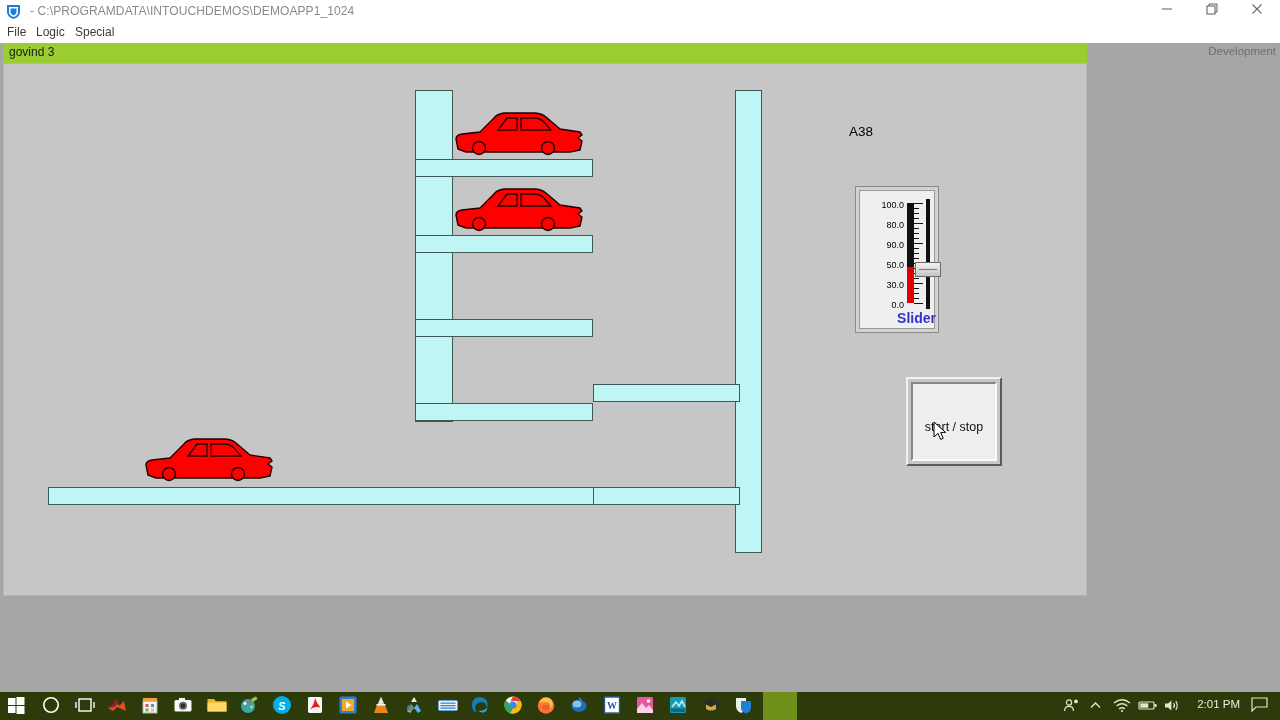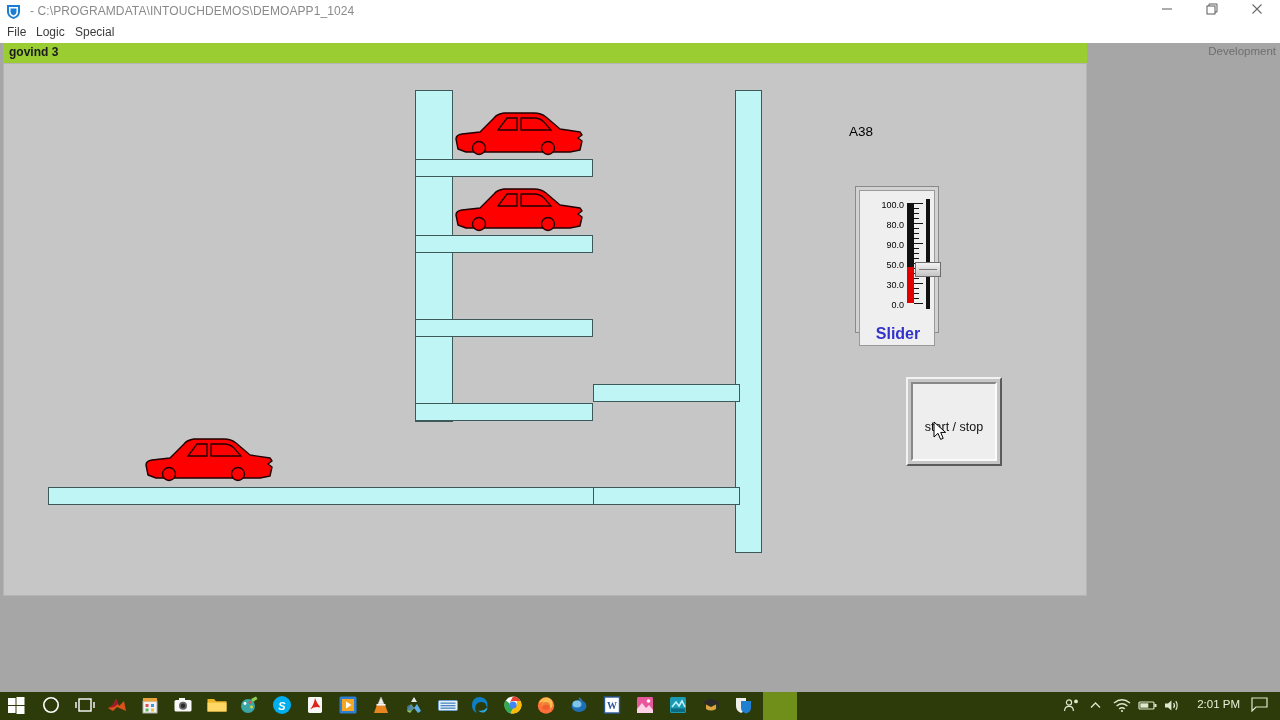--- a/index.html
+++ b/index.html
@@ -48,21 +48,21 @@
     position:absolute;right:4px;top:23px;
     font-size:11.5px;color:#6e6e6e;
   }
   
   #green-banner{
     position:absolute;left:3px;top:43px;width:1084px;height:20px;
     background:#9acd32;
   }
   #banner-text{
     position:absolute;left:6px;top:2px;
-    font-size:12px;color:#1a1a1a;font-weight:700;
+    font-size:12px;color:#1a1a1a;font-weight:400;
   }
   
   #canvas{
     position:absolute;left:3px;top:63px;width:1084px;height:533px;
     background:#c6c6c6;border:1px solid #b4b4b4;box-sizing:border-box;
   }
   
   .bar{
     position:absolute;background:#c0f5f5;border:1px solid #3d5a5a;
     box-sizing:border-box;
@@ -75,21 +75,21 @@
     font-size:13.5px;color:#000000;
   }
   
   #slider-panel{
     position:absolute;left:855px;top:186px;width:84px;height:147px;
     background:#d2d2d2;
     border:1px solid #8a8a8a;
     box-sizing:border-box;
   }
   #slider-inner{
-    position:absolute;left:3px;top:3px;width:76px;height:156px;
+    position:absolute;left:3px;top:3px;width:76px;height:139px;
     background:#efefef;border:1px solid #9a9a9a;box-sizing:border-box;
   }
   .scale-label{
     position:absolute;right:0;font-size:9px;color:#000;
     font-family:"Liberation Sans",sans-serif;text-align:right;width:32px;
   }
   #therm-track{
     position:absolute;left:47px;top:12px;width:7px;height:100px;
     background:#111;
   }
@@ -104,22 +104,22 @@
   }
   #slider-handle{
     position:absolute;left:55px;width:26px;height:15px;
     background:linear-gradient(#f2f2f2,#c4c4c4);
     border:1px solid #6d6d6d;box-sizing:border-box;
   }
   #slider-handle:after{
     content:"";position:absolute;left:3px;top:6px;width:18px;height:1px;background:#7a7a7a;
   }
   #slider-caption{
-    position:absolute;left:0;bottom:2px;width:76px;text-align:center;
-    font-size:16px;color:#3333cc;font-weight:600;
+    position:absolute;left:0;bottom:2px;width:76px;text-align:right;
+    font-size:14px;color:#3333cc;font-weight:600;
   }
   
   #startstop-outer{
     position:absolute;left:906px;top:377px;width:96px;height:89px;
     background:#c6c6c6;
     border-top:2px solid #f2f2f2;border-left:2px solid #f2f2f2;
     border-right:2px solid #5b5b5b;border-bottom:2px solid #5b5b5b;
     box-sizing:border-box;
   }
   #startstop-mid{

